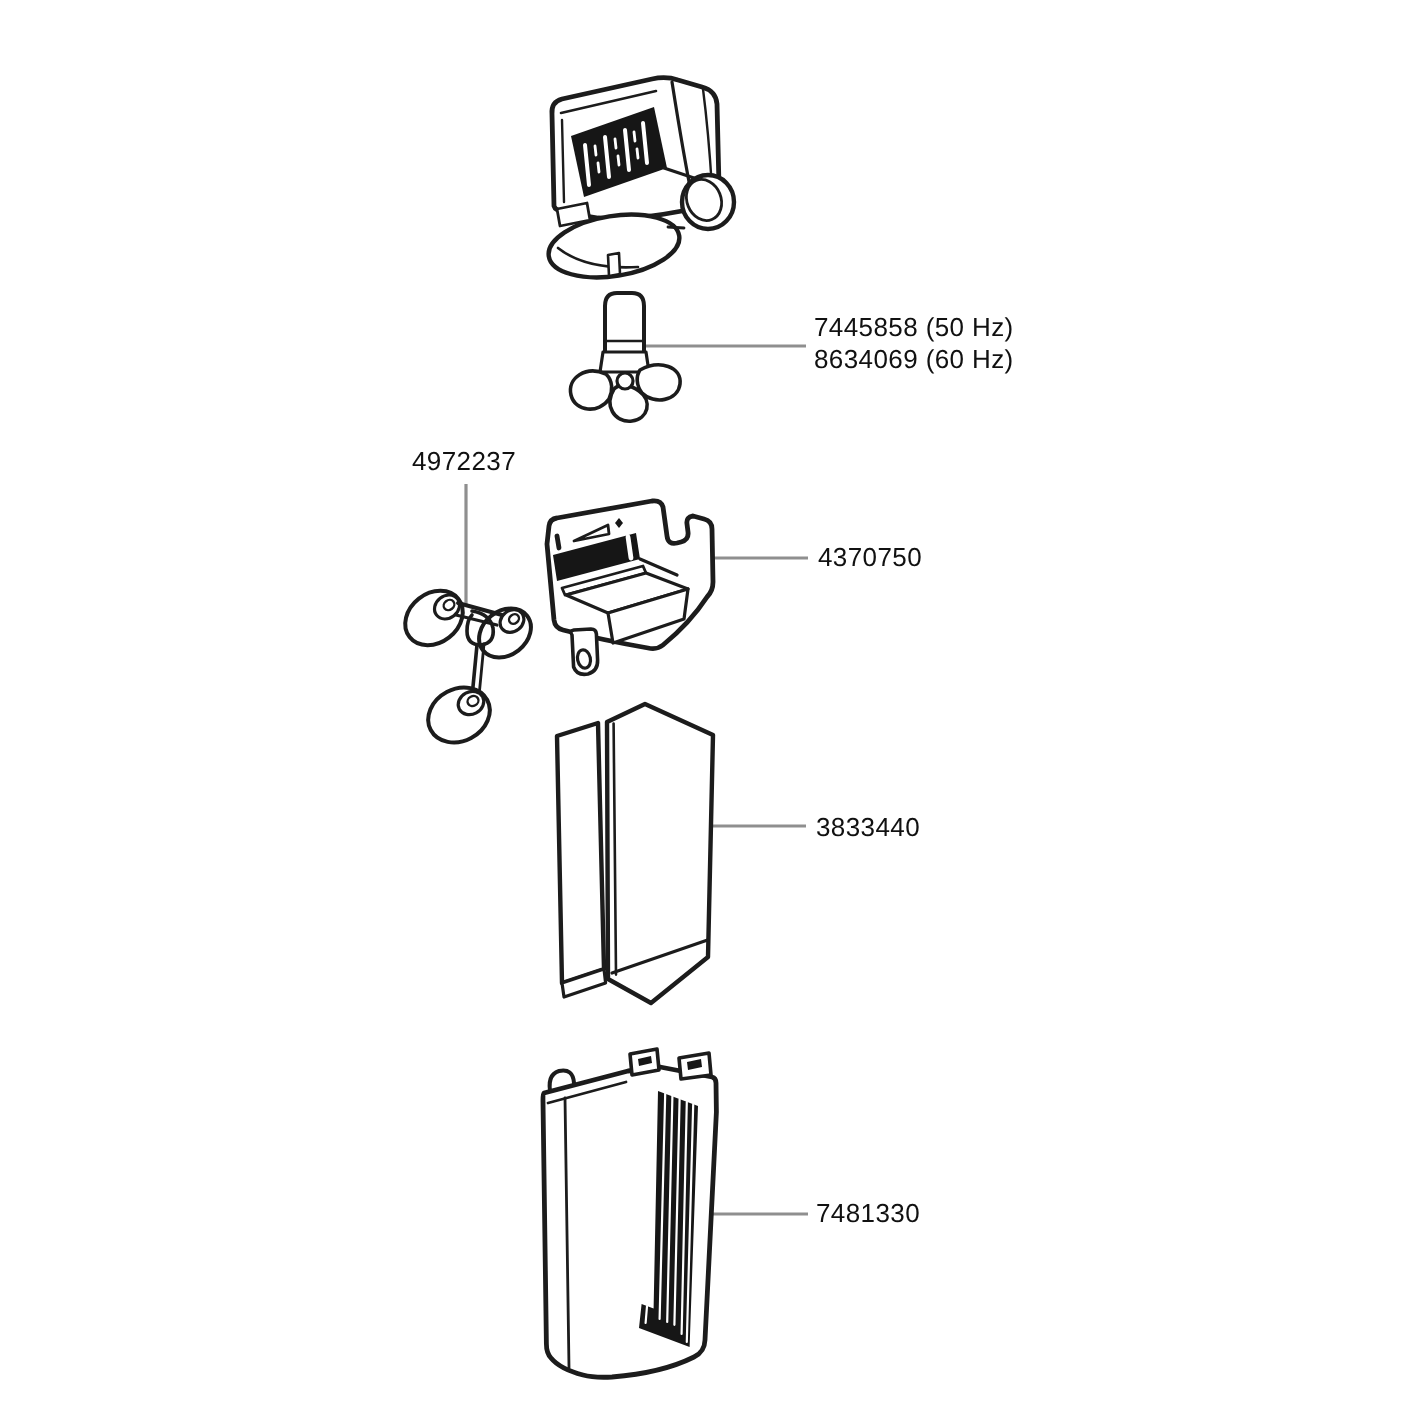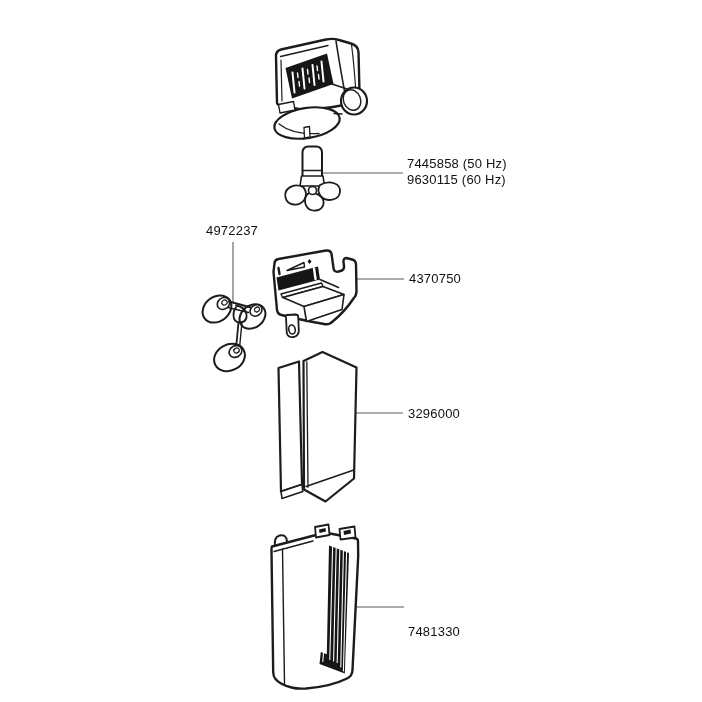--- a/index.html
+++ b/index.html
@@ -143,24 +143,24 @@
         <path d="M339.8,549.6 L337.2,662.4"></path>
         <path d="M343.4,551 L340.8,667"></path>
         <path d="M346.6,552.3 L343.4,671"></path>
         <path d="M323.5,653.2 L322.8,661.5"></path>
       </g>
     </g>
   </svg>
 
   <div class="plabel" style="left:407px;top:156px">
     <div>7445858 (50 Hz)</div>
-    <div>9630115 (60 Hz)</div>
+    <div>8634069 (60 Hz)</div>
   </div>
 
   <div class="plabel" style="left:206px;top:223px">4972237</div>
 
   <div class="plabel" style="left:409px;top:271px">4370750</div>
 
-  <div class="plabel" style="left:408px;top:406px">3296000</div>
+  <div class="plabel" style="left:408px;top:406px">3833440</div>
 
-  <div class="plabel" style="left:408px;top:624px">7481330</div>
+  <div class="plabel" style="left:408px;top:599px">7481330</div>
 
 </div>
 
 </body></html>

